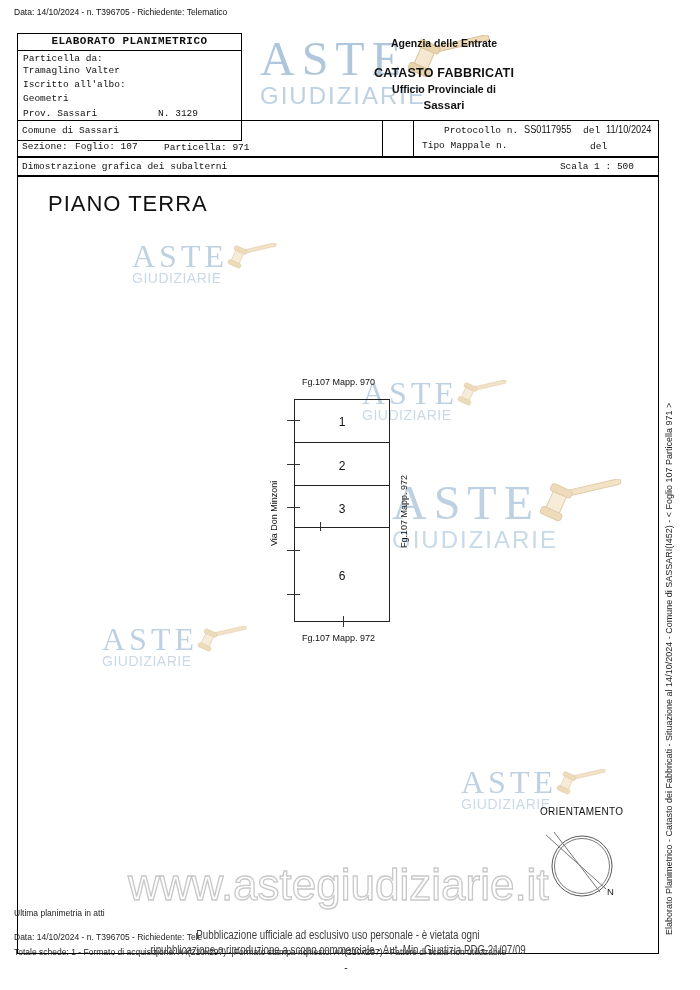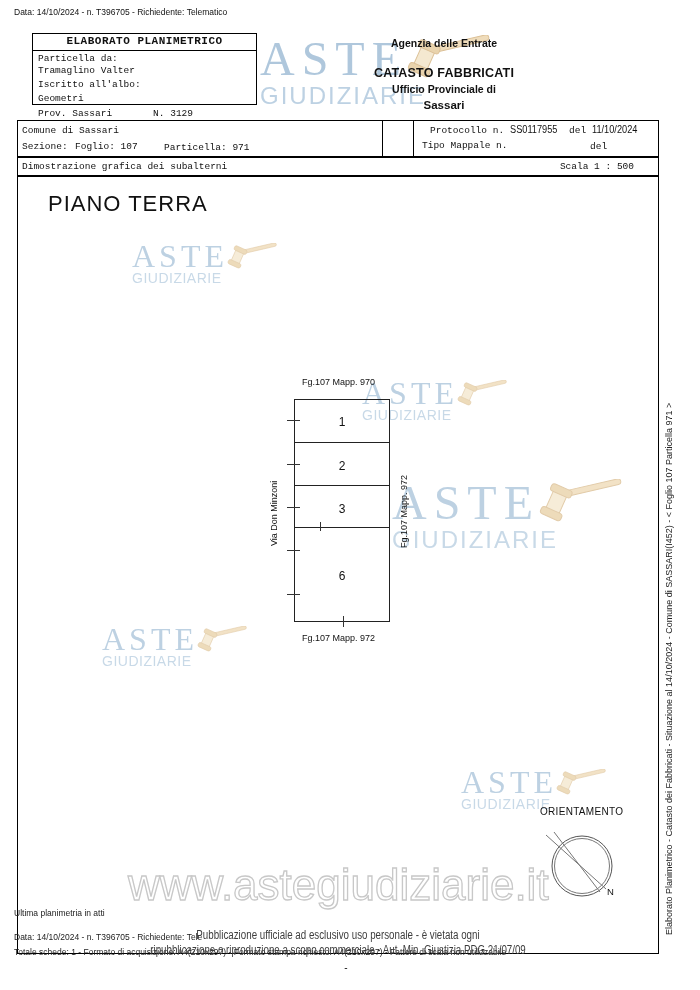--- a/index.html
+++ b/index.html
@@ -9,26 +9,26 @@
     font-family:"Liberation Sans", sans-serif;
   }
   .abs{position:absolute;}
   .mono{font-family:"Liberation Mono","DejaVu Sans Mono",monospace;}
   .sans{font-family:Liberation Sans, sans-serif;}
 
   
   .top-line{left:14px;top:7px;font-size:8.5px;letter-spacing:0;}
 
   
-  .elab-box{left:32px;top:33px;width:225px;height:72px;border:1.4px solid #000;box-sizing:border-box;background:transparent;z-index:2;}
+  .elab-box{left:17px;top:33px;width:225px;height:108px;border:1.4px solid #000;box-sizing:border-box;background:transparent;z-index:2;}
   .elab-title{height:15px;border-bottom:1.4px solid #000;text-align:center;font-weight:bold;font-size:11px;letter-spacing:.5px;padding-top:1px;}
   .elab-body{padding:2px 5px;font-size:9.5px;line-height:11.5px;}
   .elab-gap{height:3px;}
   .prov-row{display:flex;margin-top:4px;}
-  .prov-num{margin-left:auto;margin-right:58px;}
+  .prov-num{margin-left:auto;margin-right:38px;}
 
   
   .agency{left:348px;top:37px;width:192px;text-align:center;font-weight:bold;z-index:2;}
   .agency .l1{font-size:10.5px;}
   .agency .l2{font-size:12.5px;margin-top:17px;letter-spacing:.2px;}
   .agency .l3{font-size:10.5px;margin-top:3px;}
   .agency .l4{font-size:11.5px;margin-top:4px;}
 
   
   .info-row{left:17px;top:120px;width:642px;height:37px;border:1.4px solid #000;box-sizing:border-box;z-index:2;}
@@ -200,21 +200,21 @@
 </div>
 
 <div class="abs info-row mono">
   <div class="cell-txt" style="left:4px;top:4px;">Comune di Sassari</div>
   <div class="cell-txt" style="left:4px;top:20px;">Sezione:</div>
   <div class="cell-txt" style="left:57px;top:20px;">Foglio: 107</div>
   <div class="cell-txt" style="left:146px;top:21px;">Particella: 971</div>
   <div class="vdiv" style="left:364px;"></div>
   <div class="vdiv" style="left:395px;"></div>
   <div class="cell-txt" style="left:412px;top:3px;white-space:nowrap;">
-    <span style="">Protocollo n.</span>
+    <span style="margin-left:14px;">Protocollo n.</span>
     <span class="narrow-val">SS0117955</span>
     <span style="margin-left:2px;">del</span>
     <span class="narrow-val">11/10/2024</span>
   </div>
   <div class="cell-txt" style="left:404px;top:19px;">Tipo Mappale n.</div>
   <div class="cell-txt" style="left:572px;top:20px;">del</div>
 </div>
 
 <div class="abs sub-row mono">
   <span class="l">Dimostrazione grafica dei subalterni</span>

